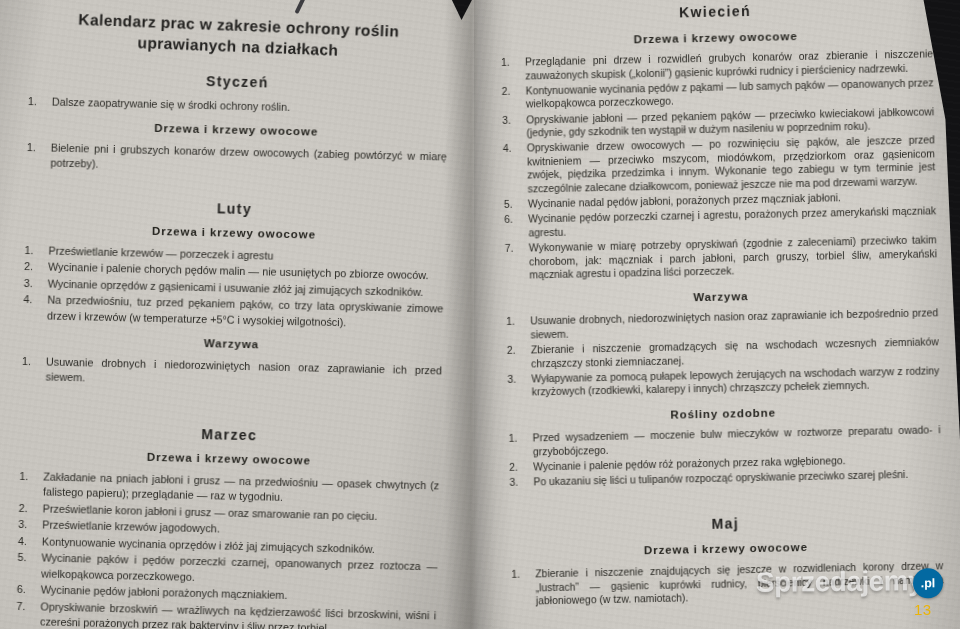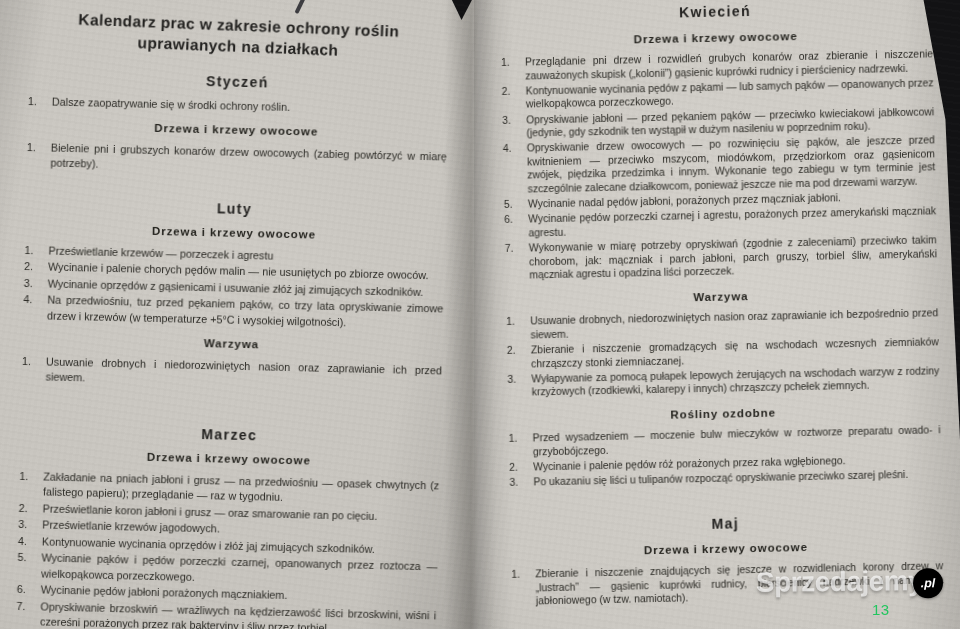--- a/index.html
+++ b/index.html
@@ -88,27 +88,27 @@
   .content-right .item { margin-bottom:1.5px; }
 
   
   .watermark { position:absolute; left:756px; top:566px; z-index:6; transform:rotate(-0.5deg); }
   .wm-text {
     font-weight:bold; font-size:28px; letter-spacing:-0.5px;
     color:rgba(255,255,255,0.66); text-shadow:0 2px 3px rgba(0,0,0,0.30);
   }
   .wm-badge {
     position:absolute; left:157px; top:3px; width:30px; height:30px; border-radius:50%;
-    background:#000000; color:#fff; font-weight:bold; font-style:italic; font-size:12.5px;
+    background:#0369a1; color:#fff; font-weight:bold; font-size:12.5px;
     display:flex; align-items:center; justify-content:center;
     box-shadow:0 1px 3px rgba(0,0,0,0.35);
   }
   .page-num {
-    position:absolute; left:872px; top:601px; z-index:5;
-    font-size:15px; color:#22c55e; letter-spacing:0.5px; filter:blur(0.2px);
+    position:absolute; left:914px; top:601px; z-index:5;
+    font-size:15px; color:#eab308; letter-spacing:0.5px; filter:blur(0.2px);
   }
 </style>
 </head>
 <body>
 
 <div class="stage">
 
   <div class="page page-left">
     <div class="content content-left">
       <div class="book-title">Kalendarz prac w zakresie ochrony roślin uprawianych na działkach</div>

